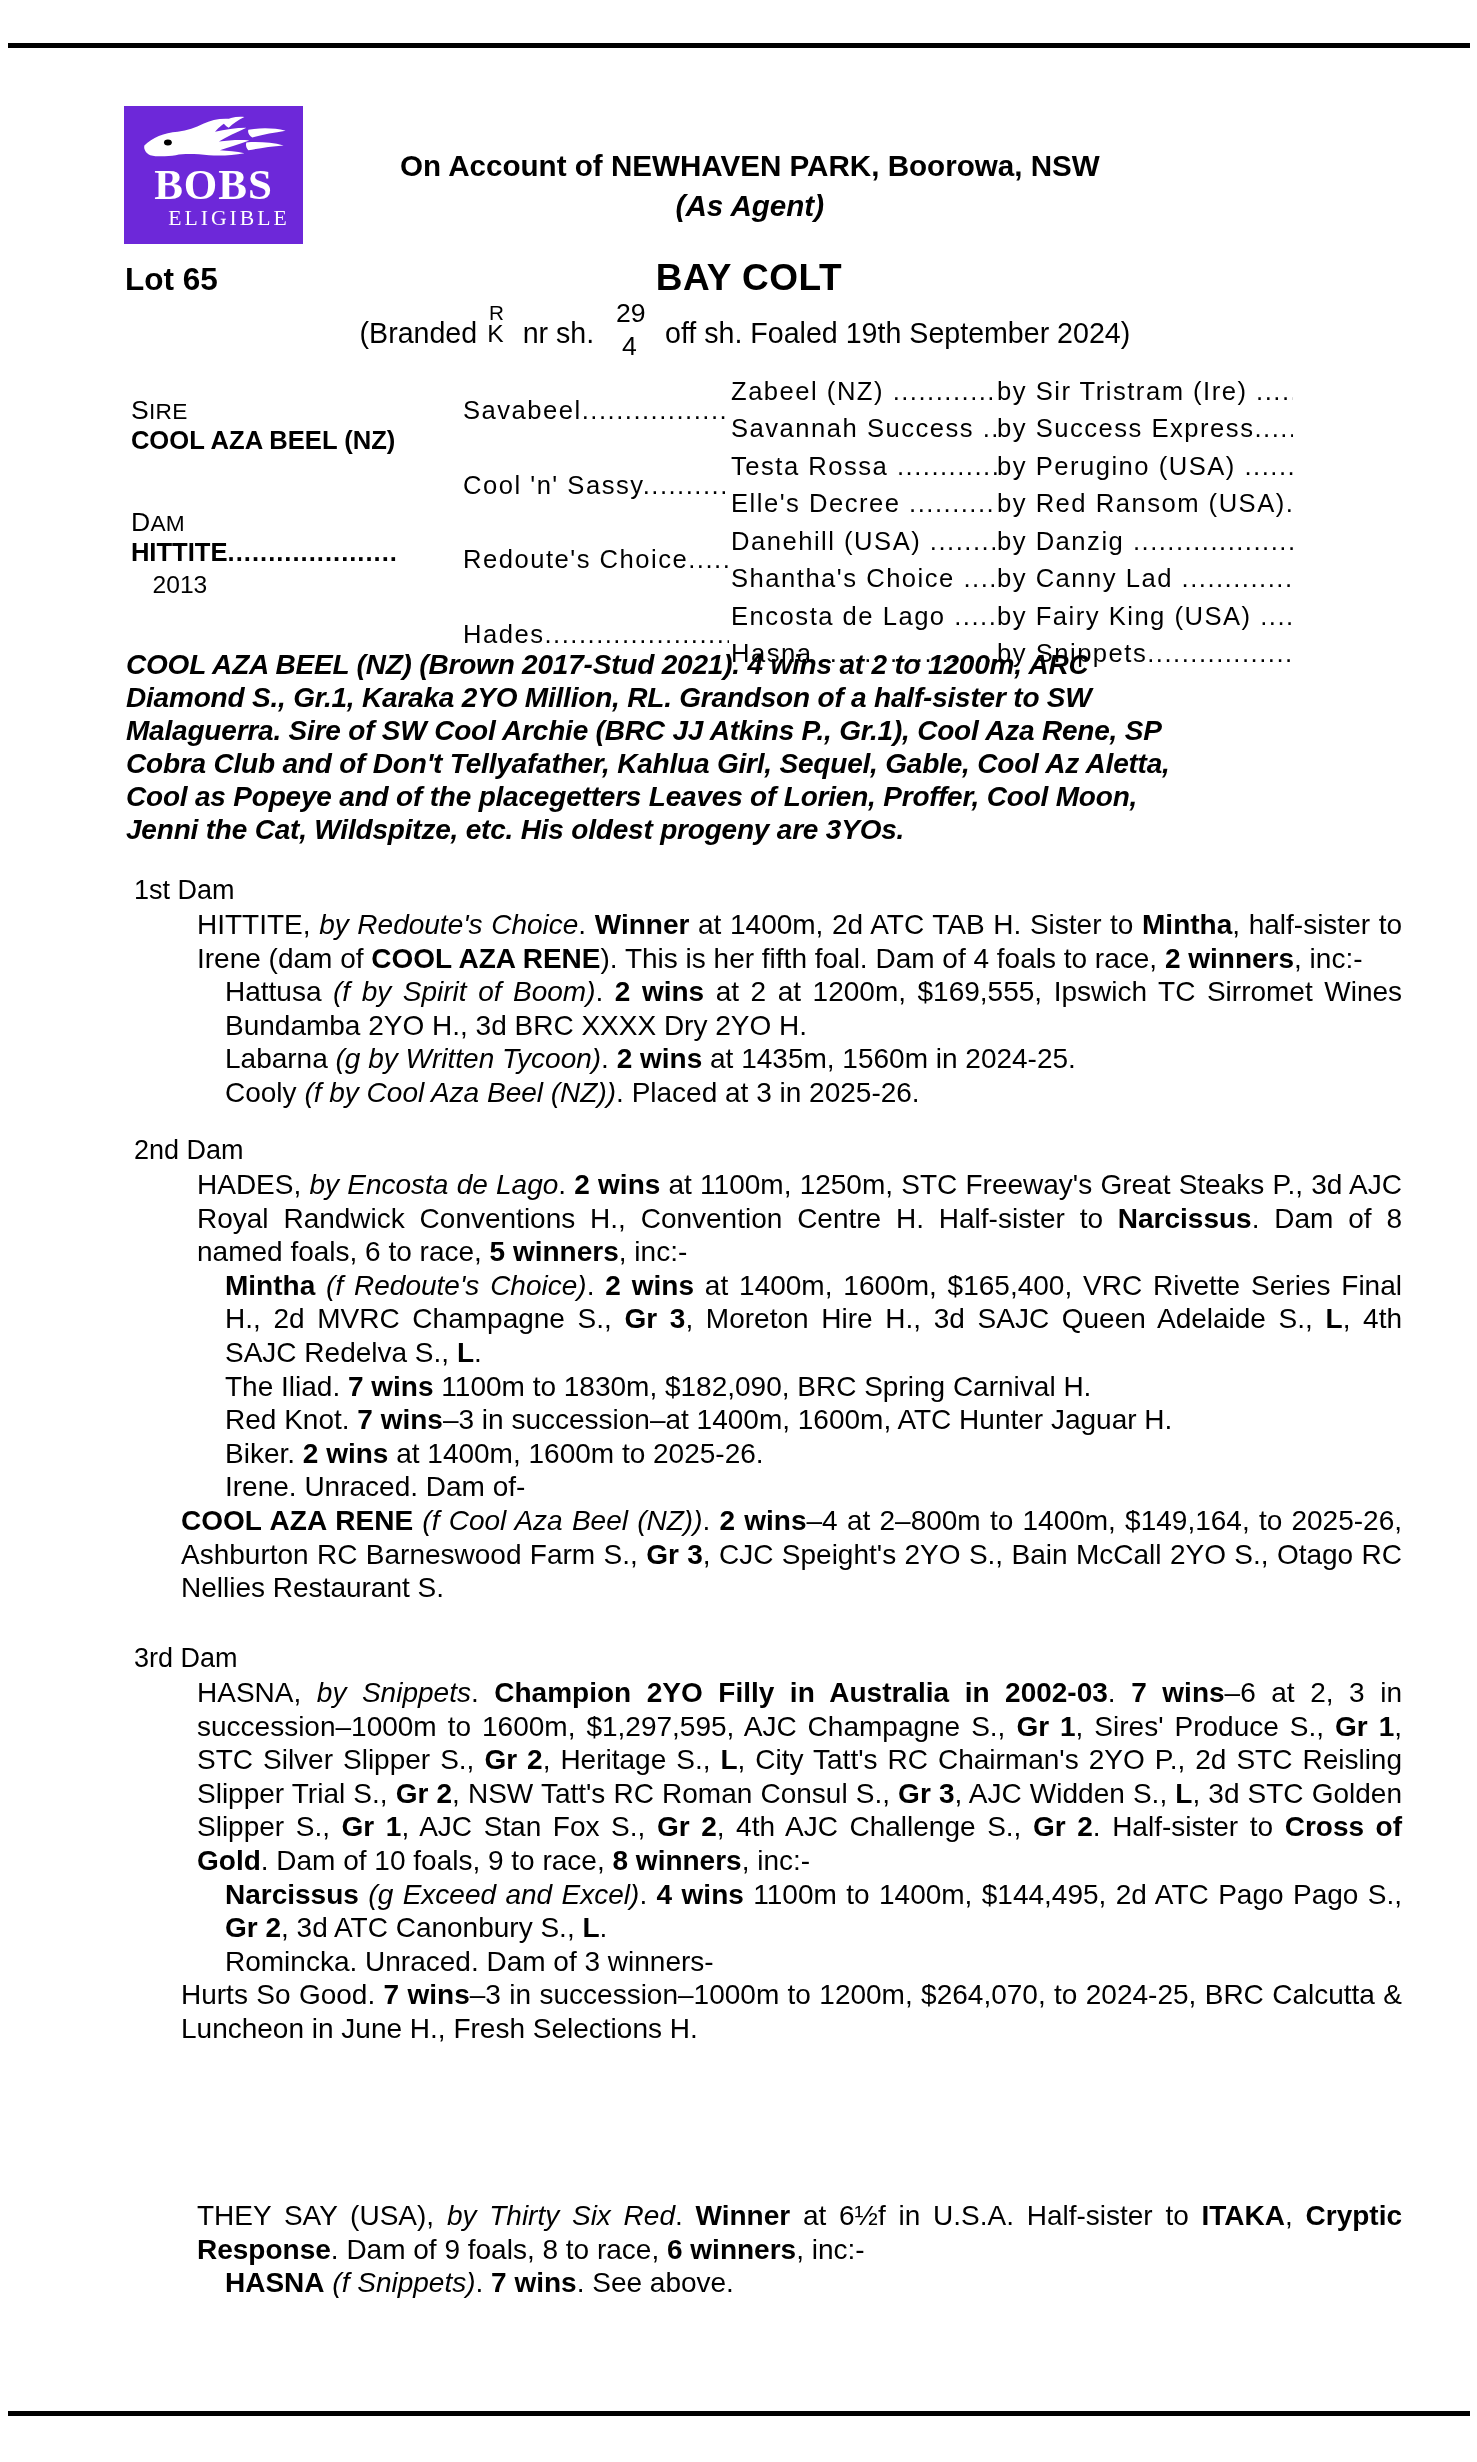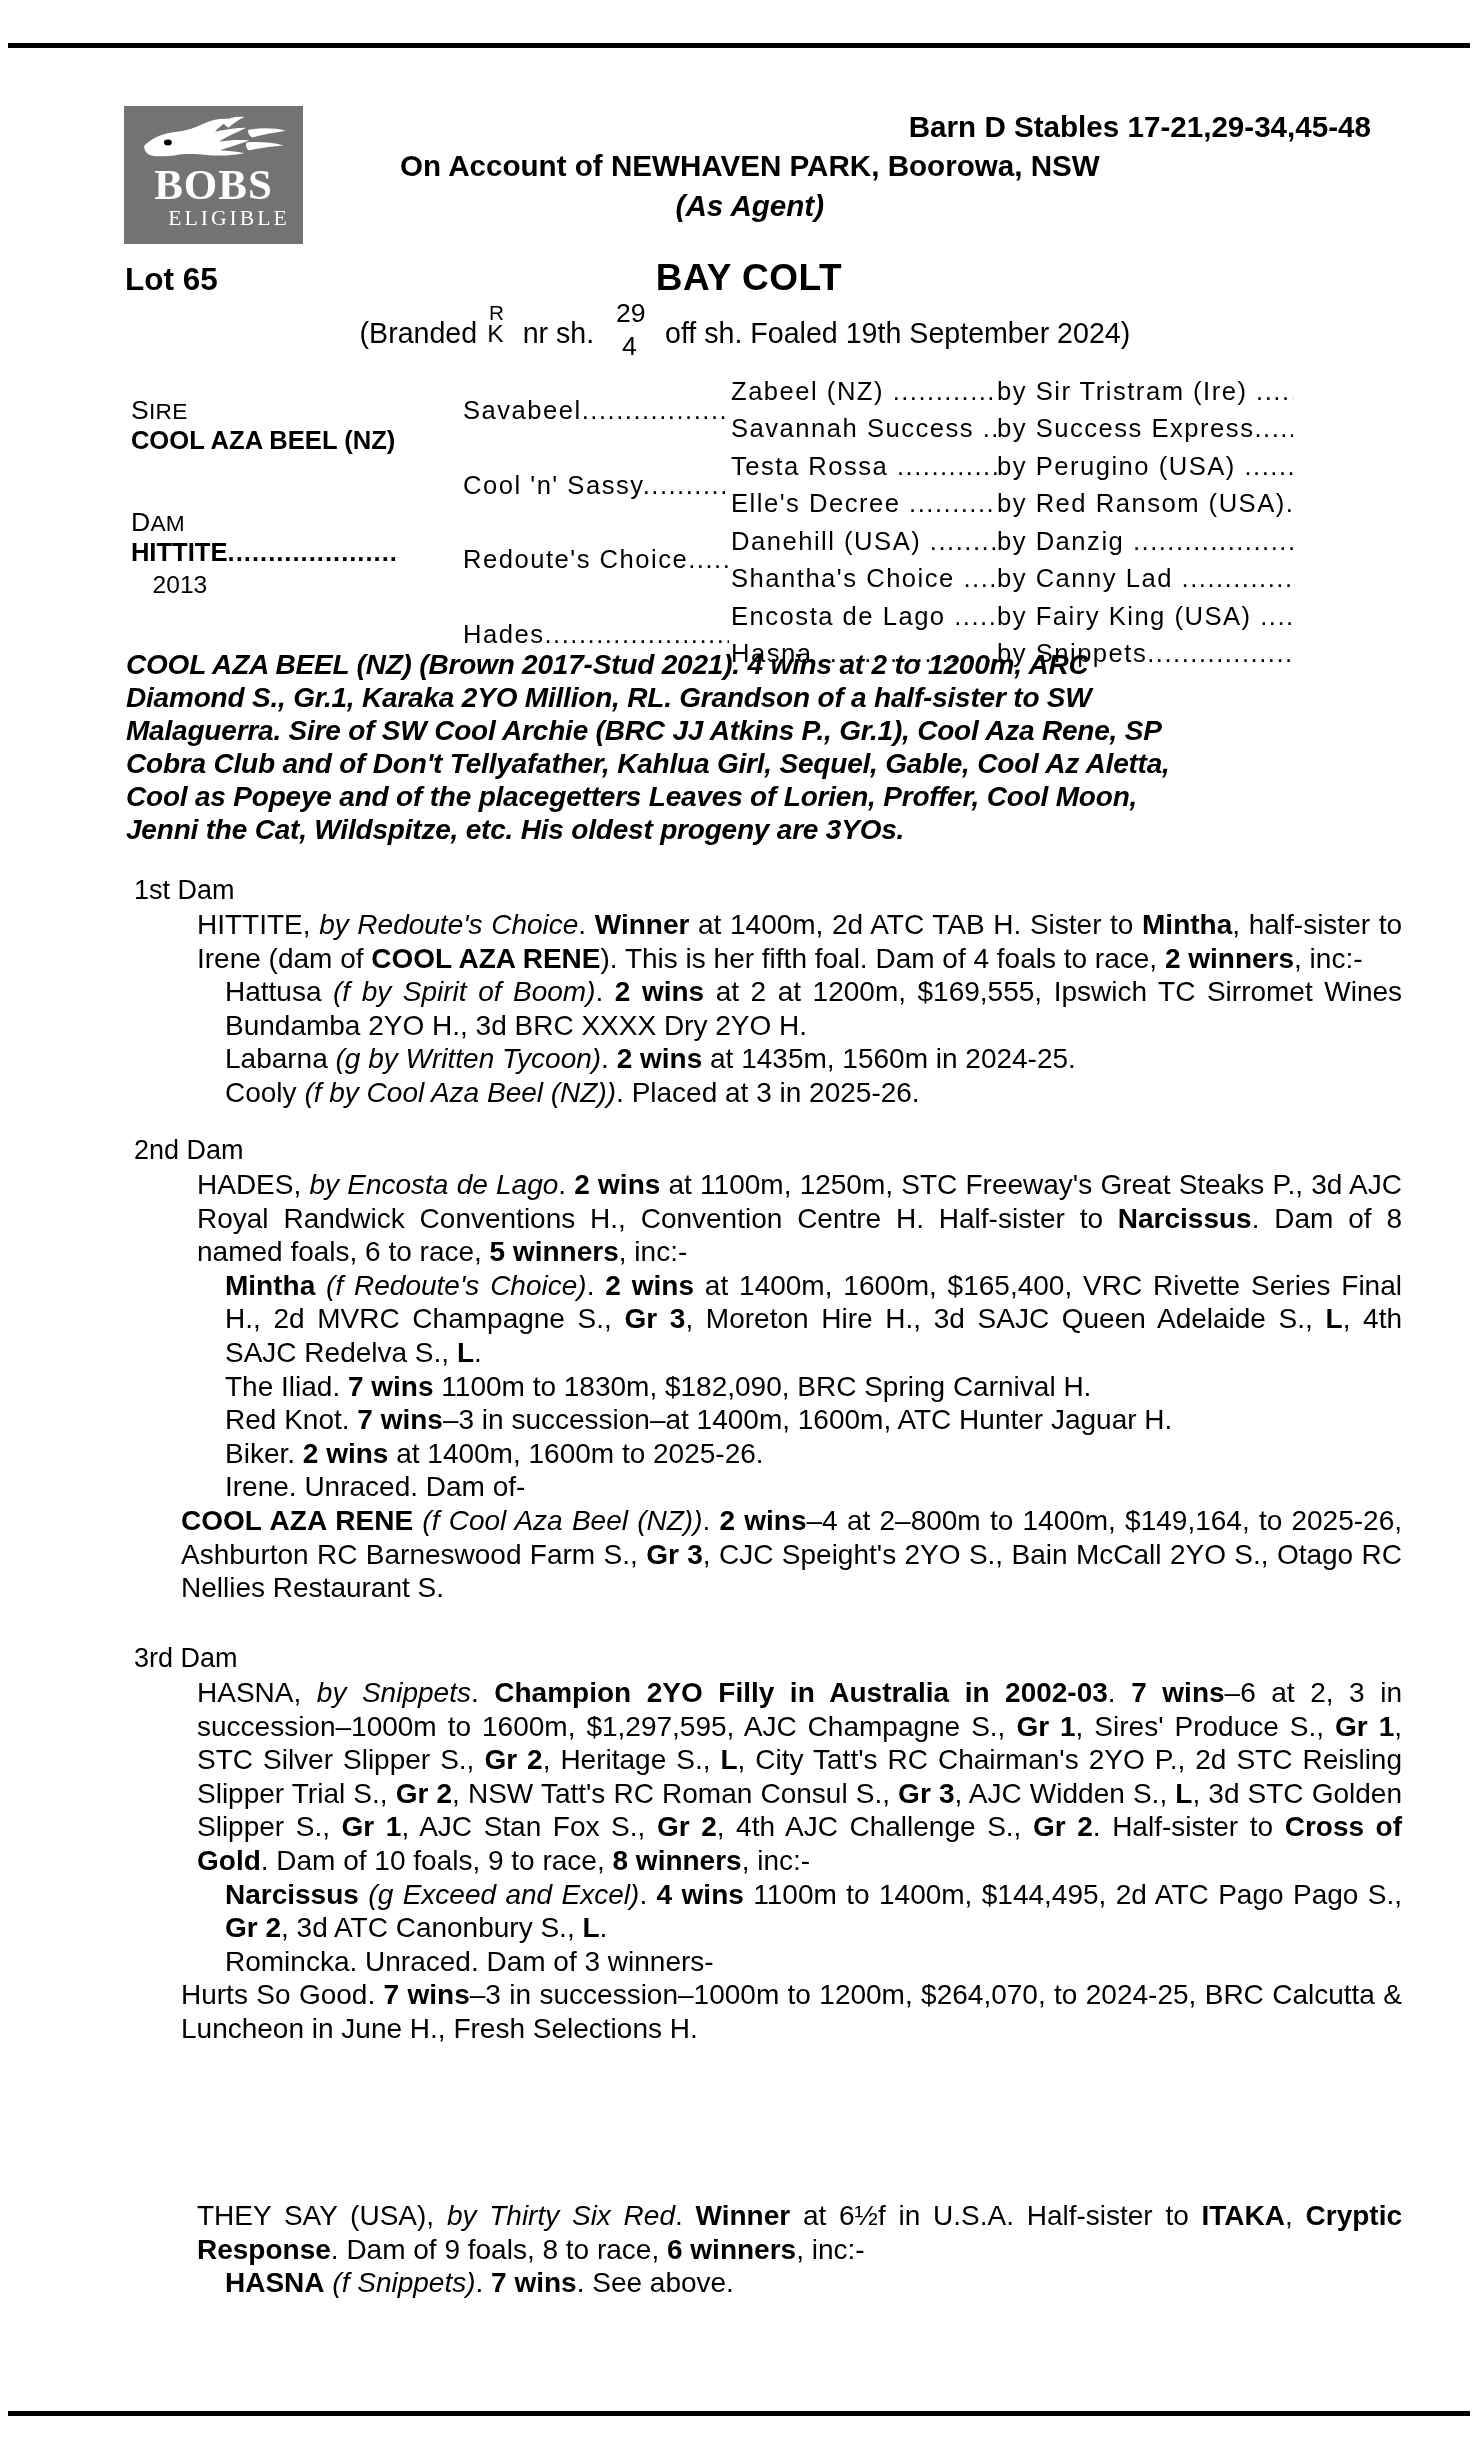--- a/index.html
+++ b/index.html
@@ -38,21 +38,21 @@
     top: 106px;
     width: 1478px;
     height: 158px;
   }
   .bobs-logo {
     position: absolute;
     left: 124px;
     top: 0px;
     width: 179px;
     height: 138px;
-    background: #737373;
+    background: #6d28d9;
     overflow: hidden;
   }
   .bobs-horse {
     position: absolute;
     left: 13.8px;
     top: 9.9px;
     width: 152px;
     height: 51px;
   }
   .bobs-word {
@@ -347,21 +347,20 @@
         <path fill="#ffffff" d="M6 30 C14 22, 26 17, 40 16 C50 15, 58 12, 66 8 C74 4, 84 2, 94 3 C88 7, 82 11, 78 16 C88 14, 99 12, 110 12 C100 17, 90 21, 82 26 C92 25, 103 24, 113 25 C102 29, 92 32, 83 35 C91 36, 100 36, 108 38 C96 40, 84 41, 72 40 C60 39, 48 38, 38 40 C30 41, 20 42, 12 40 C8 38, 5 34, 6 30 Z"></path>
         <path fill="#ffffff" d="M86 6 C92 2, 100 0, 108 1 C102 4, 96 8, 92 12 C89 10, 87 8, 86 6 Z"></path>
         <path fill="#ffffff" d="M112 14 C124 12, 138 12, 150 15 C138 17, 126 19, 116 22 C113 20, 111 17, 112 14 Z"></path>
         <path fill="#ffffff" d="M110 27 C122 26, 136 27, 148 30 C135 31, 122 33, 112 35 C110 33, 109 30, 110 27 Z"></path>
         <ellipse cx="30" cy="27" rx="4" ry="3" fill="#000000"></ellipse>
       </svg>
       <div class="bobs-word">BOBS</div>
       <div class="bobs-sub">ELIGIBLE</div>
     </div>
 
-    <div class="hdr-line hdr-barn">Barn D Stables 17-21,29-34,45-48</div>
     <div class="hdr-line hdr-account">On Account of NEWHAVEN PARK, Boorowa, NSW</div>
     <div class="hdr-line hdr-agent">(As Agent)</div>
   </div>
 
   <div class="lot-line">
     <div class="lot-no">Lot 65</div>
     <div class="colt-title">BAY COLT</div>
   </div>
 
   <div class="brand-line">

